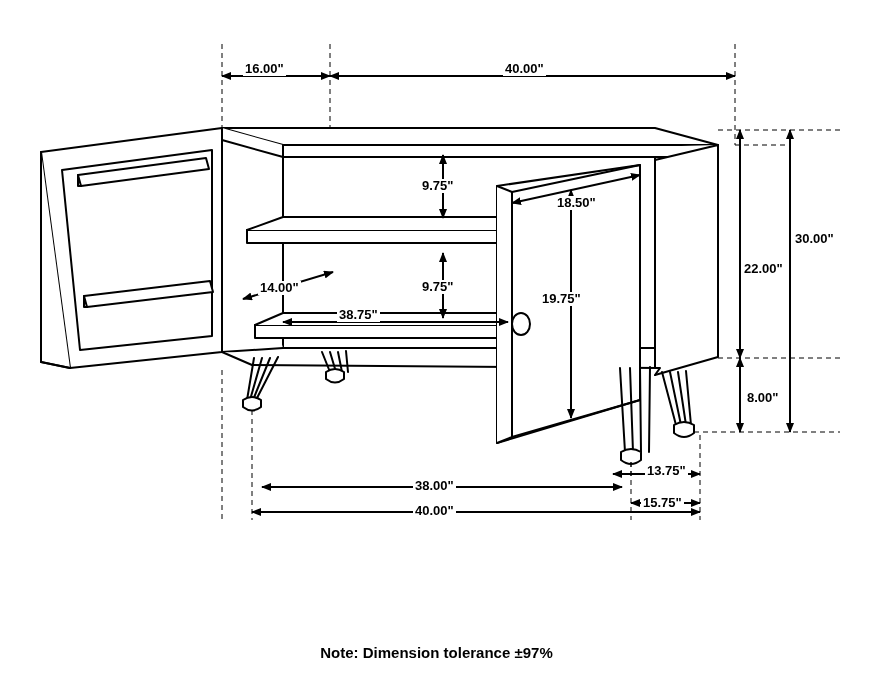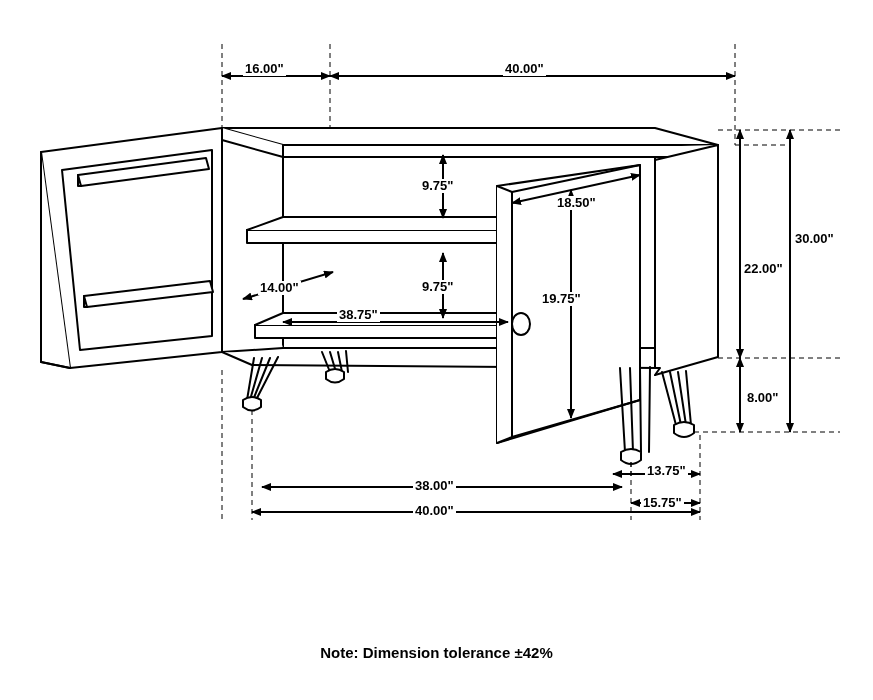--- a/index.html
+++ b/index.html
@@ -198,15 +198,15 @@
   <div class="dim-label" style="left:337px; top:308px;">38.75"</div>
 
   <div class="dim-label" style="left:413px; top:479px;">38.00"</div>
 
   <div class="dim-label" style="left:413px; top:504px;">40.00"</div>
 
   <div class="dim-label" style="left:645px; top:464px;">13.75"</div>
 
   <div class="dim-label" style="left:641px; top:496px;">15.75"</div>
 
-  <div class="note">Note: Dimension tolerance ±42%</div>
+  <div class="note">Note: Dimension tolerance ±97%</div>
 
 </div>
 
 </body></html>

